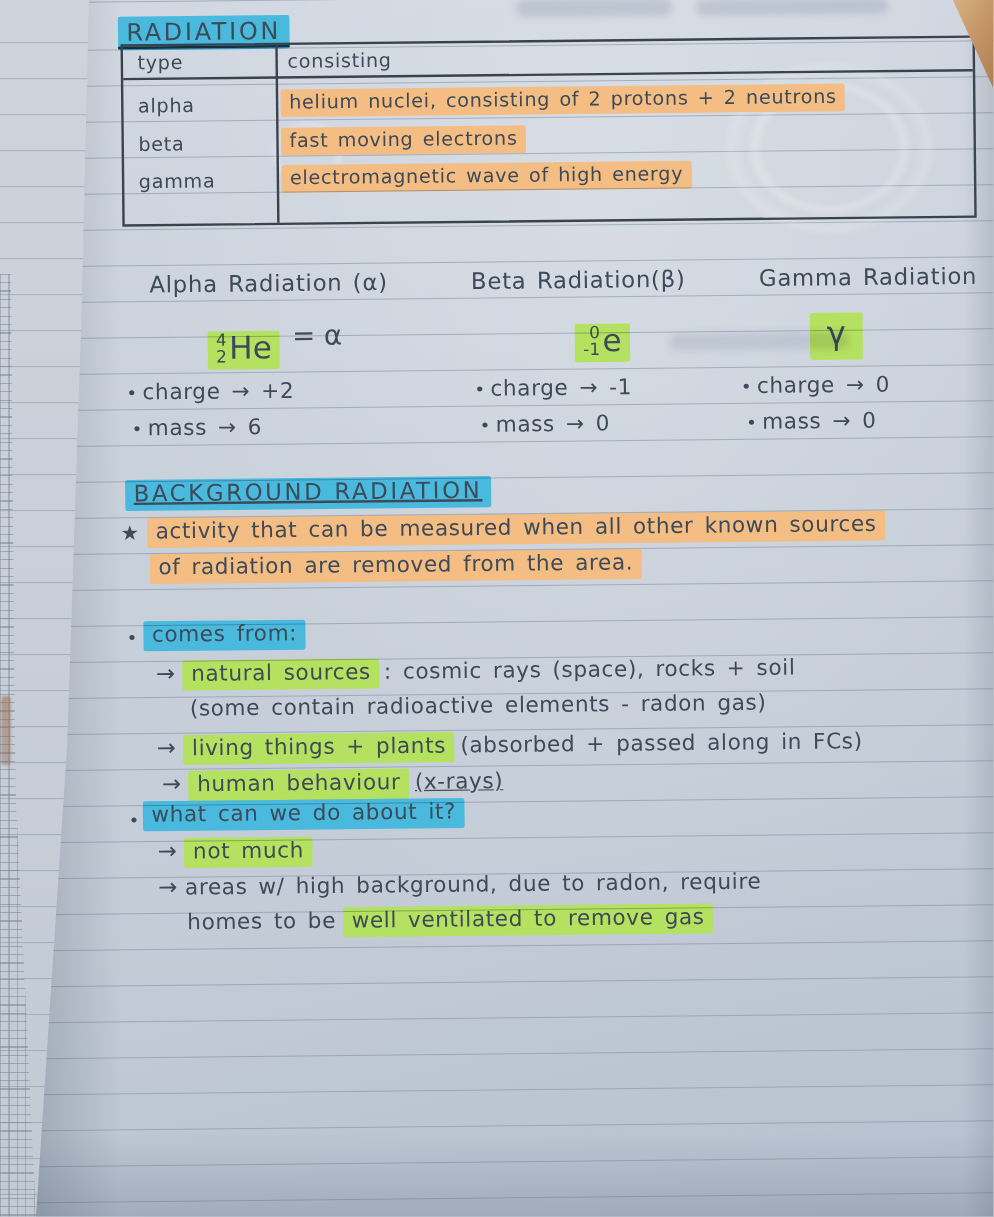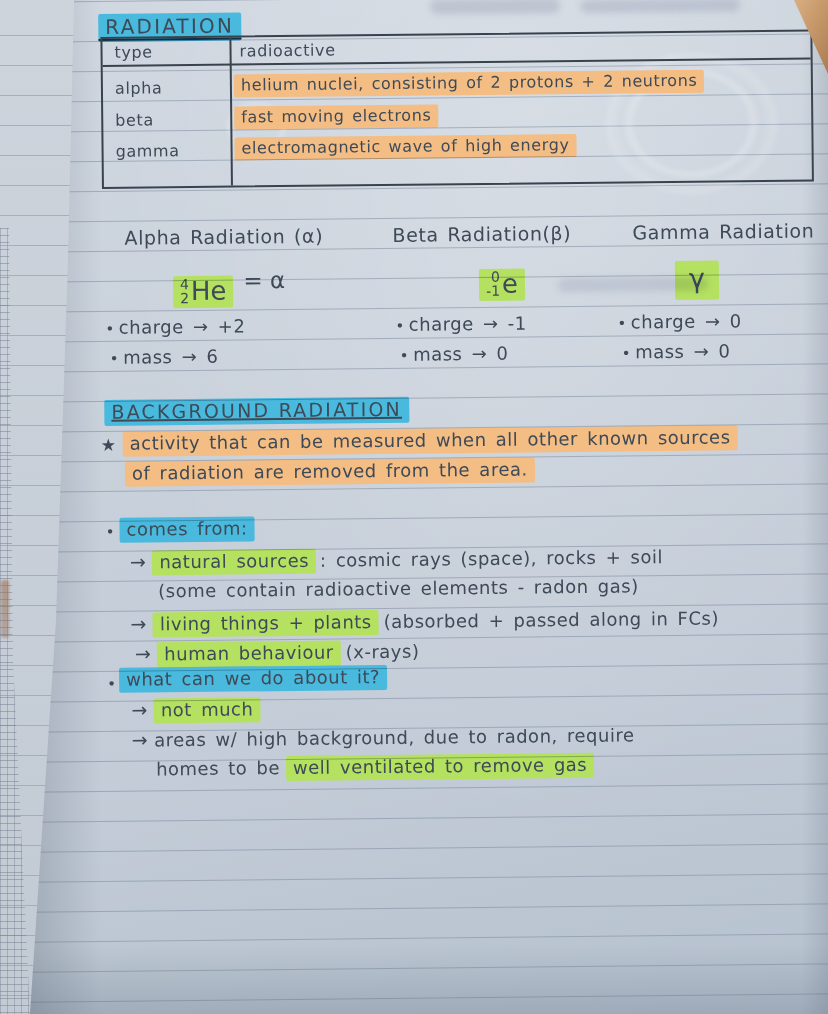--- a/index.html
+++ b/index.html
@@ -132,21 +132,21 @@
       <div class="ghost-smudge" style="left:555px; top:284px; width:150px; height:14px; opacity:.8;"></div>
 
       <div class="abs ink head" style="left:98px; top:16px; font-size:20px; border-bottom:2px solid #35414d;">
         <span class="hl hl-blue">RADIATION</span>
       </div>
 
       <div class="abs rtable">
         <div class="vline"></div>
         <div class="hline"></div>
         <div class="cell ink" style="left:12px; top:4px;">type</div>
-        <div class="cell ink" style="left:137px; top:4px;">radioactive</div>
+        <div class="cell ink" style="left:137px; top:4px;">consisting</div>
 
         <div class="cell ink" style="left:12px; top:40px;">alpha</div>
         <div class="cell ink" style="left:131px; top:38px;"><span class="hl hl-orange">helium nuclei, consisting of 2 protons + 2 neutrons</span></div>
 
         <div class="cell ink" style="left:12px; top:72px;">beta</div>
         <div class="cell ink" style="left:131px; top:70px;"><span class="hl hl-orange">fast moving electrons</span></div>
 
         <div class="cell ink" style="left:12px; top:103px;">gamma</div>
         <div class="cell ink" style="left:131px; top:101px;"><span class="hl hl-orange">electromagnetic wave of high energy</span></div>
       </div>
@@ -202,21 +202,21 @@
       <div class="abs ink hand" style="left:124px; top:552px;">
         <span class="glyph arrow-glyph">→</span><span class="hl hl-green">natural sources</span><span style="margin-left:4px;">: cosmic rays (space), rocks + soil</span>
       </div>
       <div class="abs ink hand" style="left:152px; top:582px;">(some contain radioactive elements - radon gas)</div>
 
       <div class="abs ink hand" style="left:124px; top:614px;">
         <span class="glyph arrow-glyph">→</span><span class="hl hl-green">living things + plants</span><span style="margin-left:5px;">(absorbed + passed along in FCs)</span>
       </div>
 
       <div class="abs ink hand" style="left:128px; top:644px;">
-        <span class="glyph arrow-glyph">→</span><span class="hl hl-green">human behaviour</span><span style="margin-left:5px;">(x-rays)</span>
+        <span class="glyph arrow-glyph">→</span><span class="hl hl-green">human behaviour</span><span style="margin-left:5px;text-decoration:underline;">(x-rays)</span>
       </div>
 
       <div class="abs ink" style="left:100px; top:676px; font-size:15px;">•</div>
       <div class="abs ink hand" style="left:112px; top:670px;"><span class="hl hl-blue">what can we do about it?</span></div>
 
       <div class="abs ink hand" style="left:124px; top:700px;">
         <span class="glyph arrow-glyph">→</span><span class="hl hl-green">not much</span>
       </div>
 
       <div class="abs ink hand" style="left:124px; top:730px;">

